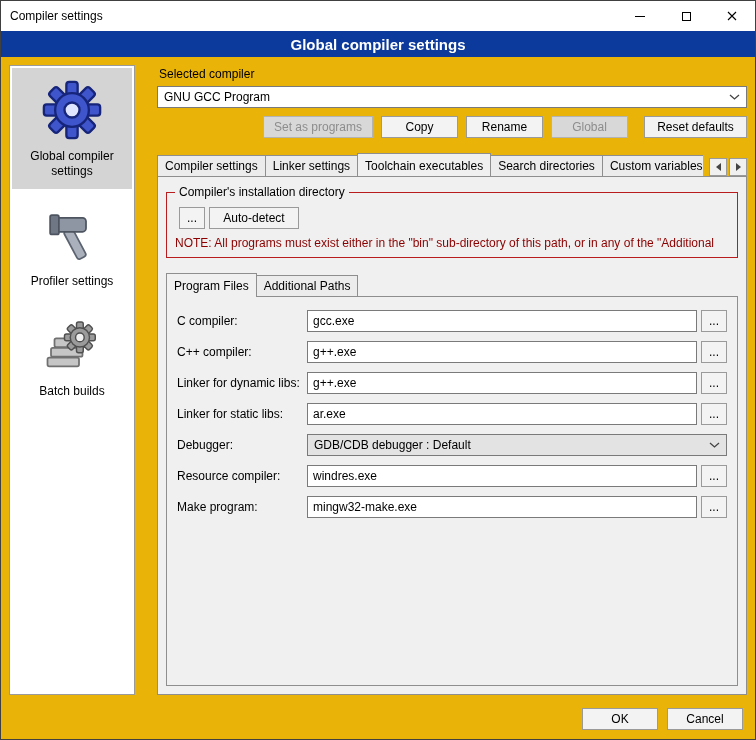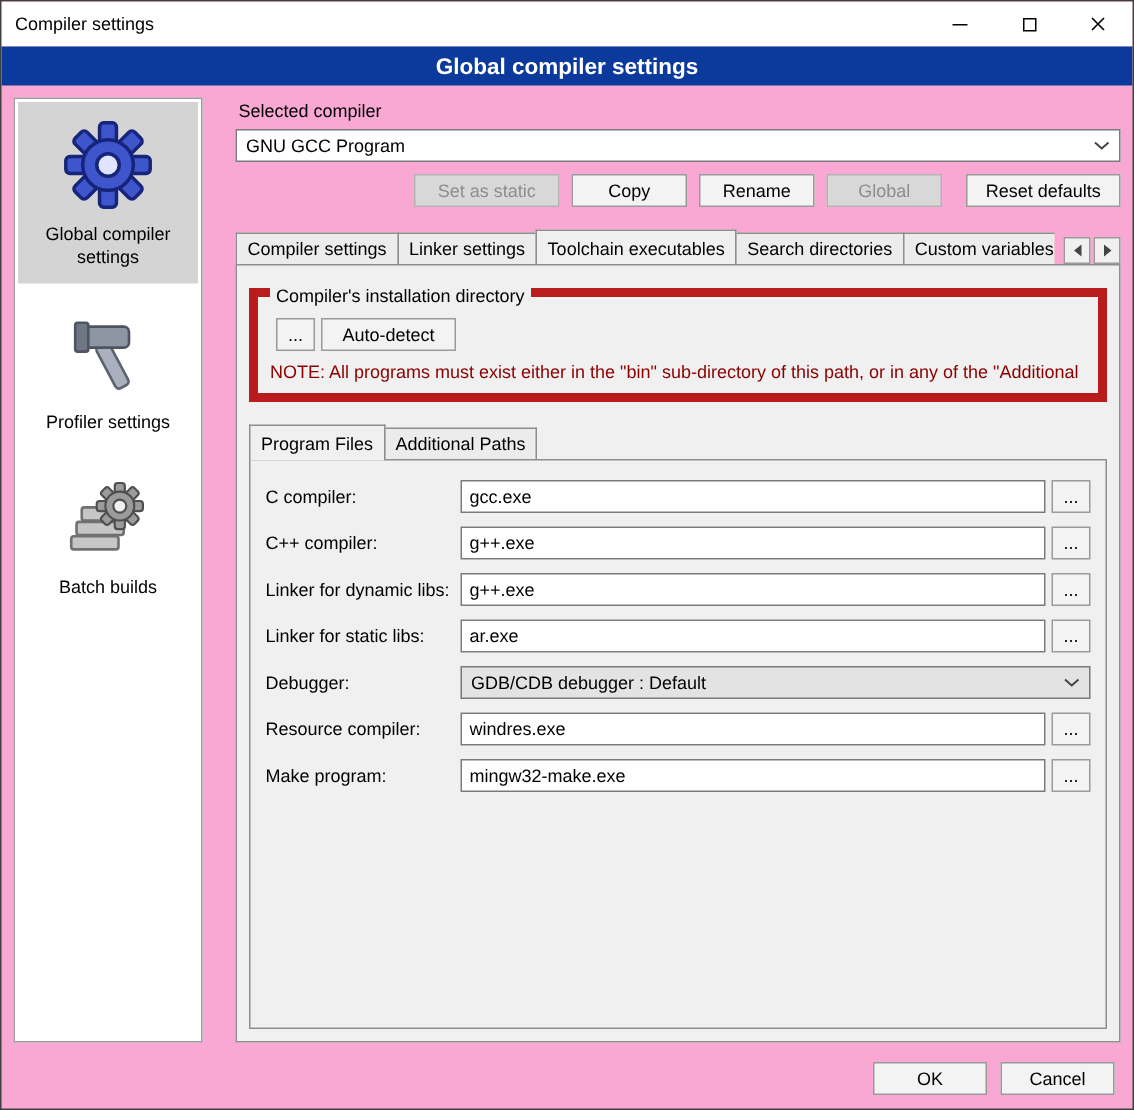--- a/index.html
+++ b/index.html
@@ -1,18 +1,18 @@
 <!DOCTYPE html>
 <html><head>
 <meta charset="utf-8">
 <style>
   html,body{margin:0;padding:0;background:#9a9a9a;}
   *{box-sizing:border-box;}
   .window{
-    width:756px;height:740px;margin:0 auto;background:#f9a8d4;
+    width:756px;height:740px;margin:0 auto;background:#eab308;
     border:1px solid #404040;display:flex;flex-direction:column;
     font-family:"Liberation Sans",sans-serif;font-size:12px;color:#000;
     cursor:default;overflow:hidden;
   }
   
   .titlebar{height:30px;background:#ffffff;display:flex;align-items:center;flex:0 0 auto;}
   .title{padding-left:9px;}
   .wincontrols{margin-left:auto;display:flex;height:100%;}
   .wbtn{width:46px;height:100%;border:none;background:transparent;display:flex;align-items:center;justify-content:center;padding:0;}
   .glyph-min{width:10px;height:1px;background:#000;display:block;}
@@ -52,21 +52,21 @@
   .tabs-clip{display:flex;align-items:flex-end;overflow:hidden;flex:1;white-space:nowrap;}
   .tab{border:1px solid #8e8e8e;border-bottom:none;background:#ececec;padding:3px 7px;flex:0 0 auto;position:relative;}
   .tab + .tab{margin-left:-1px;}
   .tab.active{background:#f0f0f0;padding-top:5px;padding-bottom:4px;top:1px;z-index:3;}
   .tab-arrows{display:flex;margin-left:4px;}
   .arrowbtn{width:18px;height:18px;border:1px solid #9a9a9a;background:#f0f0f0;display:flex;align-items:center;justify-content:center;padding:0;margin-left:2px;}
   .tri-left{width:0;height:0;border-top:4px solid transparent;border-bottom:4px solid transparent;border-right:5px solid #444;display:block;}
   .tri-right{width:0;height:0;border-top:4px solid transparent;border-bottom:4px solid transparent;border-left:5px solid #444;display:block;}
   
   .panel{flex:1;border:1px solid #8e8e8e;background:#f0f0f0;display:flex;flex-direction:column;min-height:0;padding:8px;position:relative;z-index:1;}
-  .groupbox{border:6px solid #b91c1c;position:relative;margin-top:7px;padding:14px 8px 7px;}
+  .groupbox{border:1px solid #b91c1c;position:relative;margin-top:7px;padding:14px 8px 7px;}
   .legend{position:absolute;top:-8px;left:8px;background:#f0f0f0;padding:0 4px;}
   .dirrow{display:flex;align-items:center;}
   .dirinput{flex:1;height:22px;border:1px solid #2a6fd3;background:#fff;display:flex;align-items:center;padding:0 3px;overflow:hidden;}
   .seltext{background:#0078d7;color:#fff;padding:1px 1px;white-space:nowrap;}
   .browse{min-width:26px;padding:0 7px;margin-left:4px;flex:0 0 auto;}
   .autodetect{min-width:90px;margin-left:4px;flex:0 0 auto;}
   .note{color:#8b0000;margin-top:7px;white-space:nowrap;overflow:hidden;}
   
   .subtabrow{display:flex;align-items:flex-end;margin-top:14px;position:relative;z-index:2;}
   .subpanel{flex:1;border:1px solid #8e8e8e;background:#f0f0f0;padding:13px 10px;min-height:0;position:relative;z-index:1;}
@@ -158,21 +158,21 @@
       <div class="sel-label">Selected compiler</div>
 
       <div class="combo">
         <span class="combo-text">GNU GCC Program</span>
         <svg width="11" height="6" viewBox="0 0 11 6">
             <polyline points="1,1 5.5,5 10,1" fill="none" stroke="#444" stroke-width="1.3"></polyline>
           </svg>
       </div>
 
       <div class="btnrow">
-        <button class="btn disabled w-set">Set as static</button>
+        <button class="btn disabled w-set">Set as programs</button>
         <button class="btn w-copy">Copy</button>
         <button class="btn w-rename">Rename</button>
         <button class="btn disabled w-delete">Global</button>
         <button class="btn w-reset">Reset defaults</button>
       </div>
 
       <div class="tabrow">
         <div class="tabs-clip">
           <div class="tab">Compiler settings</div>
           <div class="tab">Linker settings</div>

